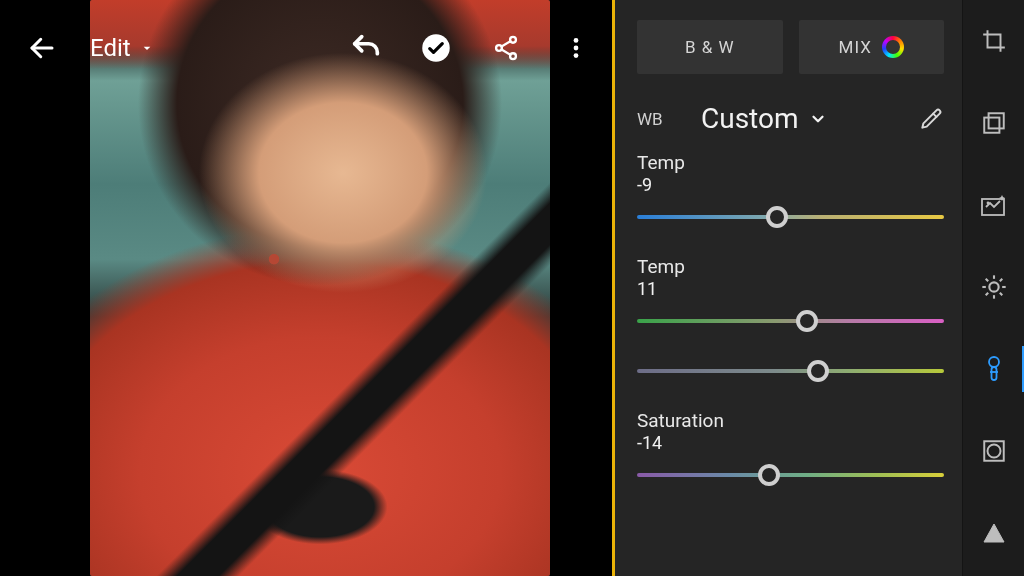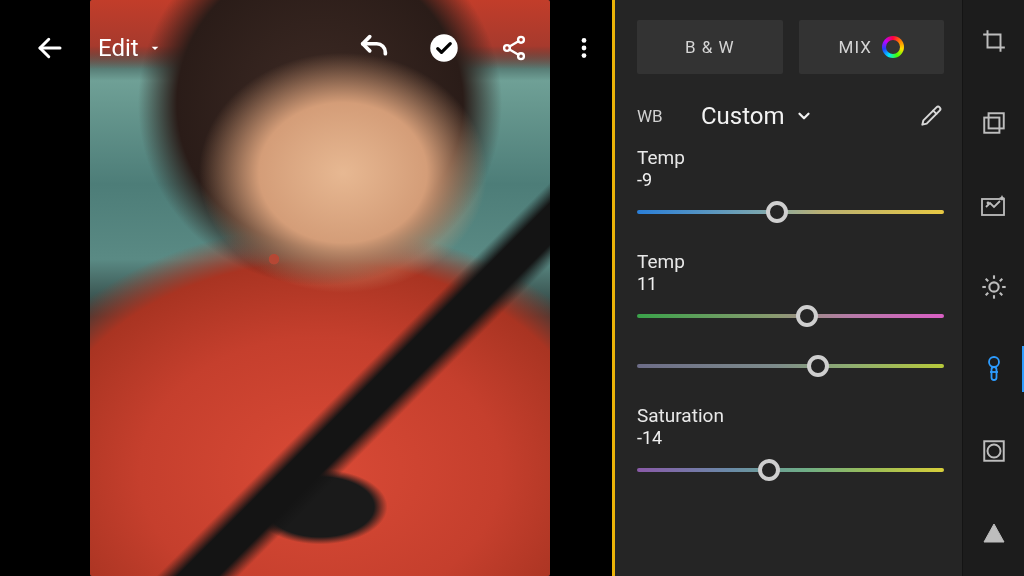--- a/index.html
+++ b/index.html
@@ -22,37 +22,37 @@
   .photo::after{ 
     content:""; position:absolute; inset:0;
     background:
       radial-gradient(circle 8px at 40% 45%, #b54734 0, #b54734 60%, rgba(0,0,0,0) 70%), 
       linear-gradient(135deg, rgba(0,0,0,0) 62%, #141414 64%, #141414 68%, rgba(0,0,0,0) 70%), 
       radial-gradient(ellipse 90px 50px at 50% 88%, #1a1a1a 0, #1a1a1a 60%, rgba(0,0,0,0) 75%); 
     mix-blend-mode: normal;
   }
 
   
-  .top-controls { position: absolute; top: 0; left: 16px; width: 612px; height: 96px; display: flex; align-items: center; padding: 0 12px; gap: 4px; }
+  .top-controls { position: absolute; top: 0; left: 8px; width: 612px; height: 96px; display: flex; align-items: center; padding: 0 12px; gap: 4px; }
   .tc-left { display: flex; align-items: center; gap: 26px; }
   .tc-right { margin-left: auto; display: flex; align-items: center; gap: 26px; padding-right: 10px; }
   .icon-btn { width: 44px; height: 44px; display: flex; align-items: center; justify-content: center; color: #fff; cursor: pointer; }
   .edit-dd { display:flex; align-items:center; gap:8px; font-size: 24px; font-weight: 400; color:#fff; cursor:pointer;}
   .edit-dd .caret { display:inline-block; }
 
   
   .adjust-pane { width: 350px; height: 576px; background: #252525; padding: 0 18px 18px 22px; border-left: 3px solid #eab308; }
   .tabs-row { display:flex; gap: 16px; padding: 20px 0 26px 0; }
   .tab { flex:1; height: 54px; background:#333333; border-radius:2px; display:flex; align-items:center; justify-content:center; gap:10px; font-size:17px; color:#d5d5d5; letter-spacing:1px; cursor:pointer; }
   .color-ring { width:22px; height:22px; border-radius:50%; background: conic-gradient(#ff0040,#ff8000,#ffe000,#40ff00,#00e8ff,#2040ff,#c000ff,#ff0040); display:inline-block; position:relative;}
   .color-ring::after{content:"";position:absolute;inset:4px;border-radius:50%;background:#333333;}
 
   .wb-row { display:flex; align-items:center; padding: 2px 0 8px 0; }
   .wb-label { font-size:17px; color:#d0d0d0; width:64px;}
-  .wb-dd { display:flex; align-items:center; gap:10px; font-size:24px; color:#f2f2f2; cursor:pointer;}
+  .wb-dd { display:flex; align-items:center; gap:10px; font-size:28px; color:#f2f2f2; cursor:pointer;}
   .wb-eye { margin-left:auto; cursor:pointer;}
 
   .slider-block { padding: 8px 0 18px 0; }
   .slider-head { display:flex; align-items:baseline; justify-content:space-between; font-size:19px; padding-bottom:10px;flex-direction:column; }
   .slider-head .val { font-size:18px; color:#f0f0f0; }
   .track { position:relative; height:24px; }
   .track .bar { position:absolute; left:0; right:0; top:50%; height:4px; transform:translateY(-50%); border-radius:2px; }
   .track .thumb { position:absolute; top:50%; width:22px; height:22px; border-radius:50%; background:#252525; border:4px solid #cfcfcf; transform:translate(-50%,-50%); cursor:grab;}
   .grad-temp { background: linear-gradient(90deg,#2a7fd9 0%, #7aa6b0 40%, #b9b074 60%, #e8c943 100%);}
   .grad-tint { background: linear-gradient(90deg,#3aa34a 0%, #8a9a70 45%, #b77aa8 70%, #d95fc4 100%);}

